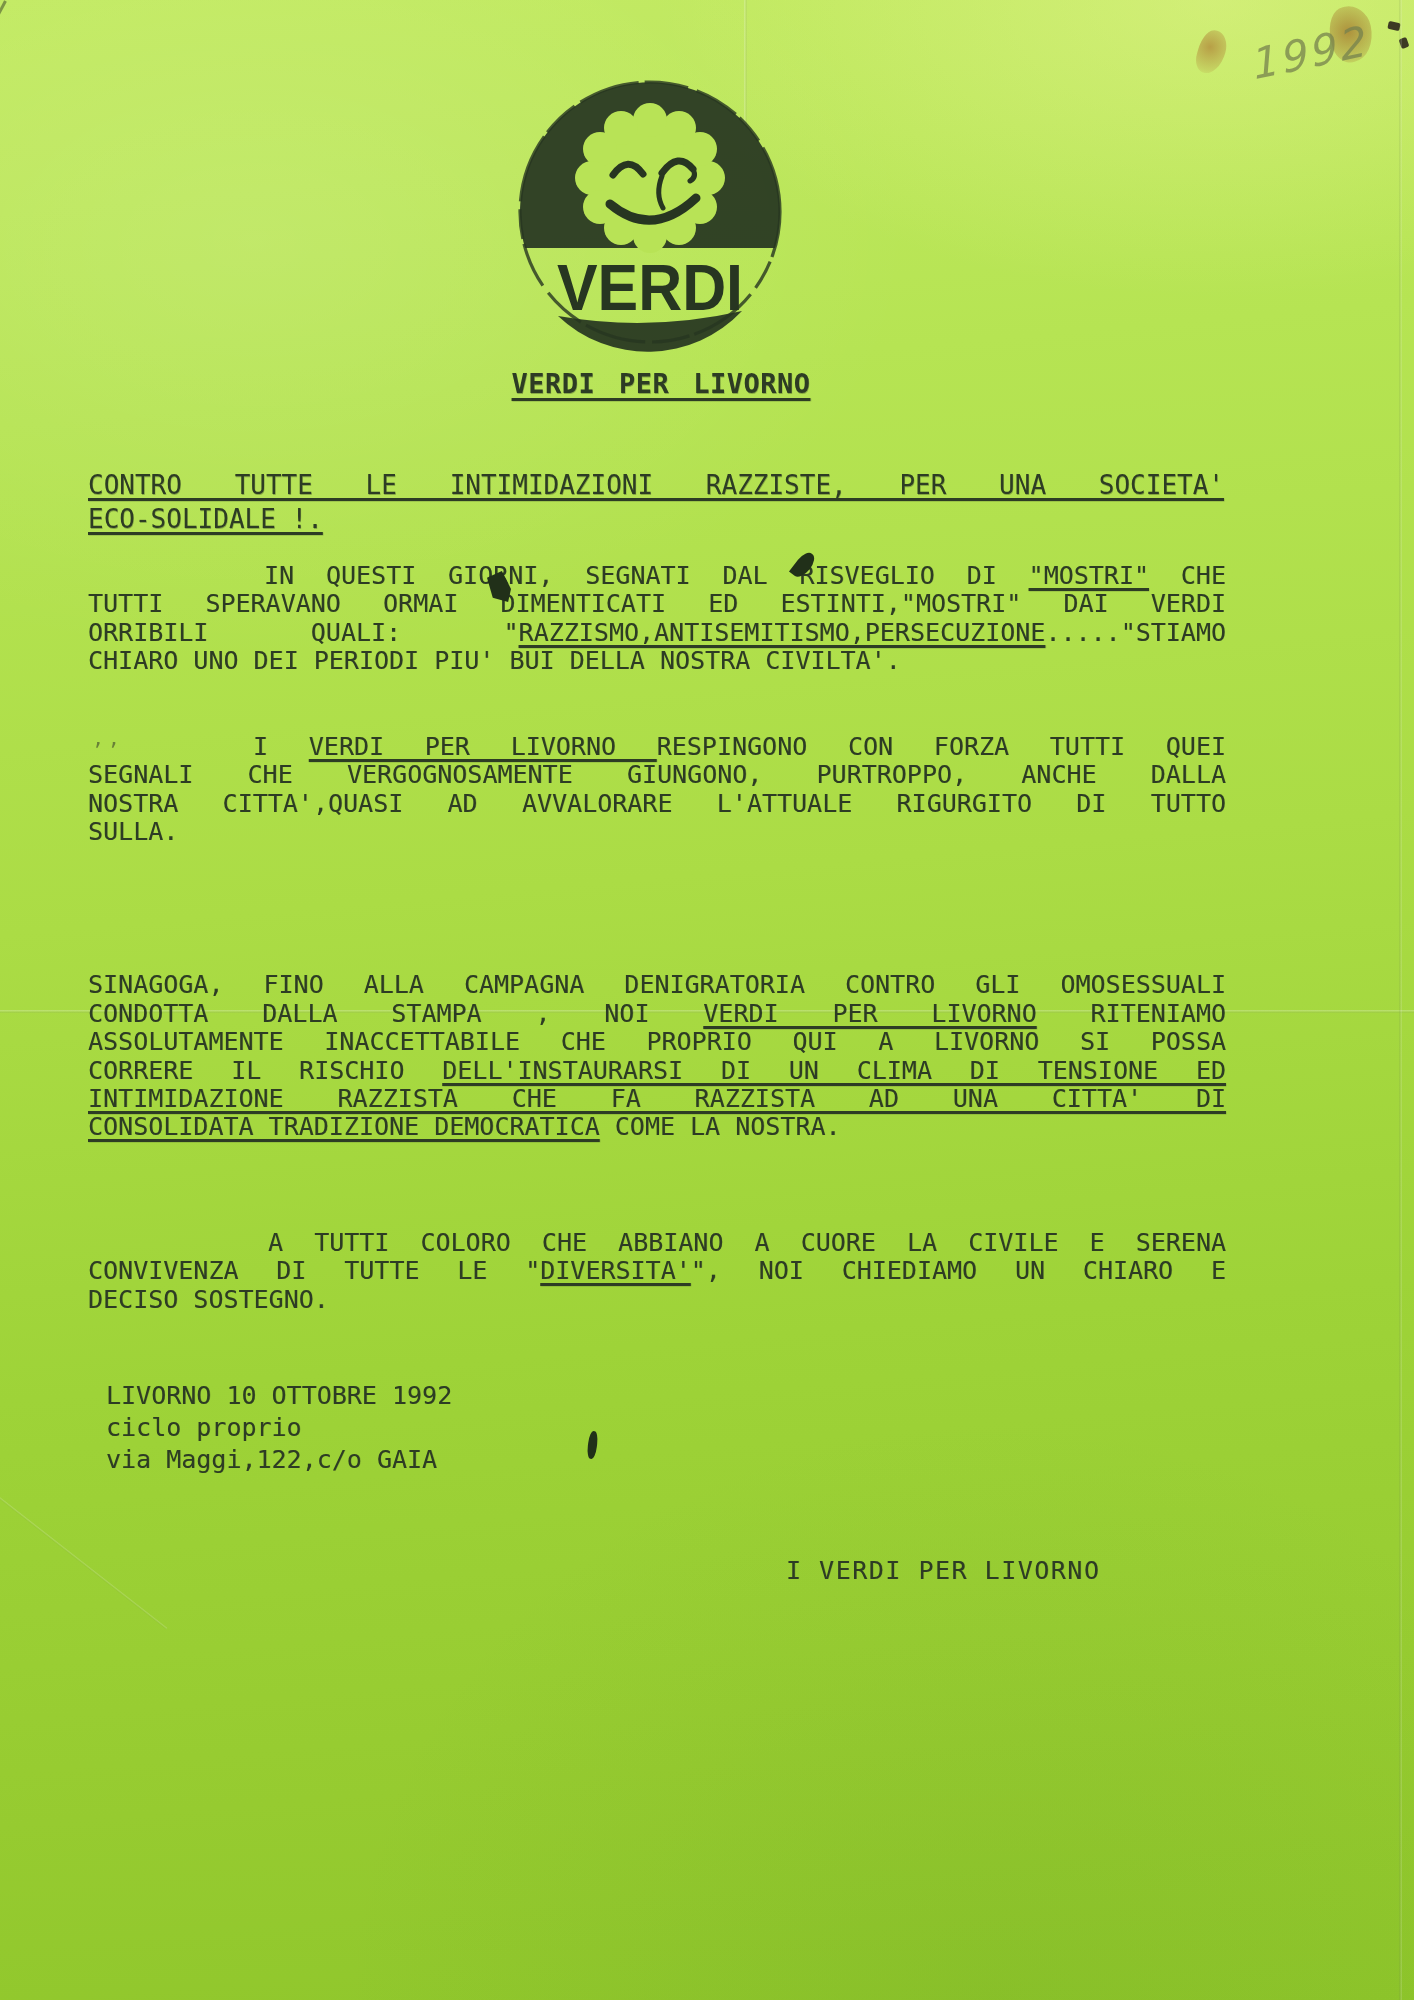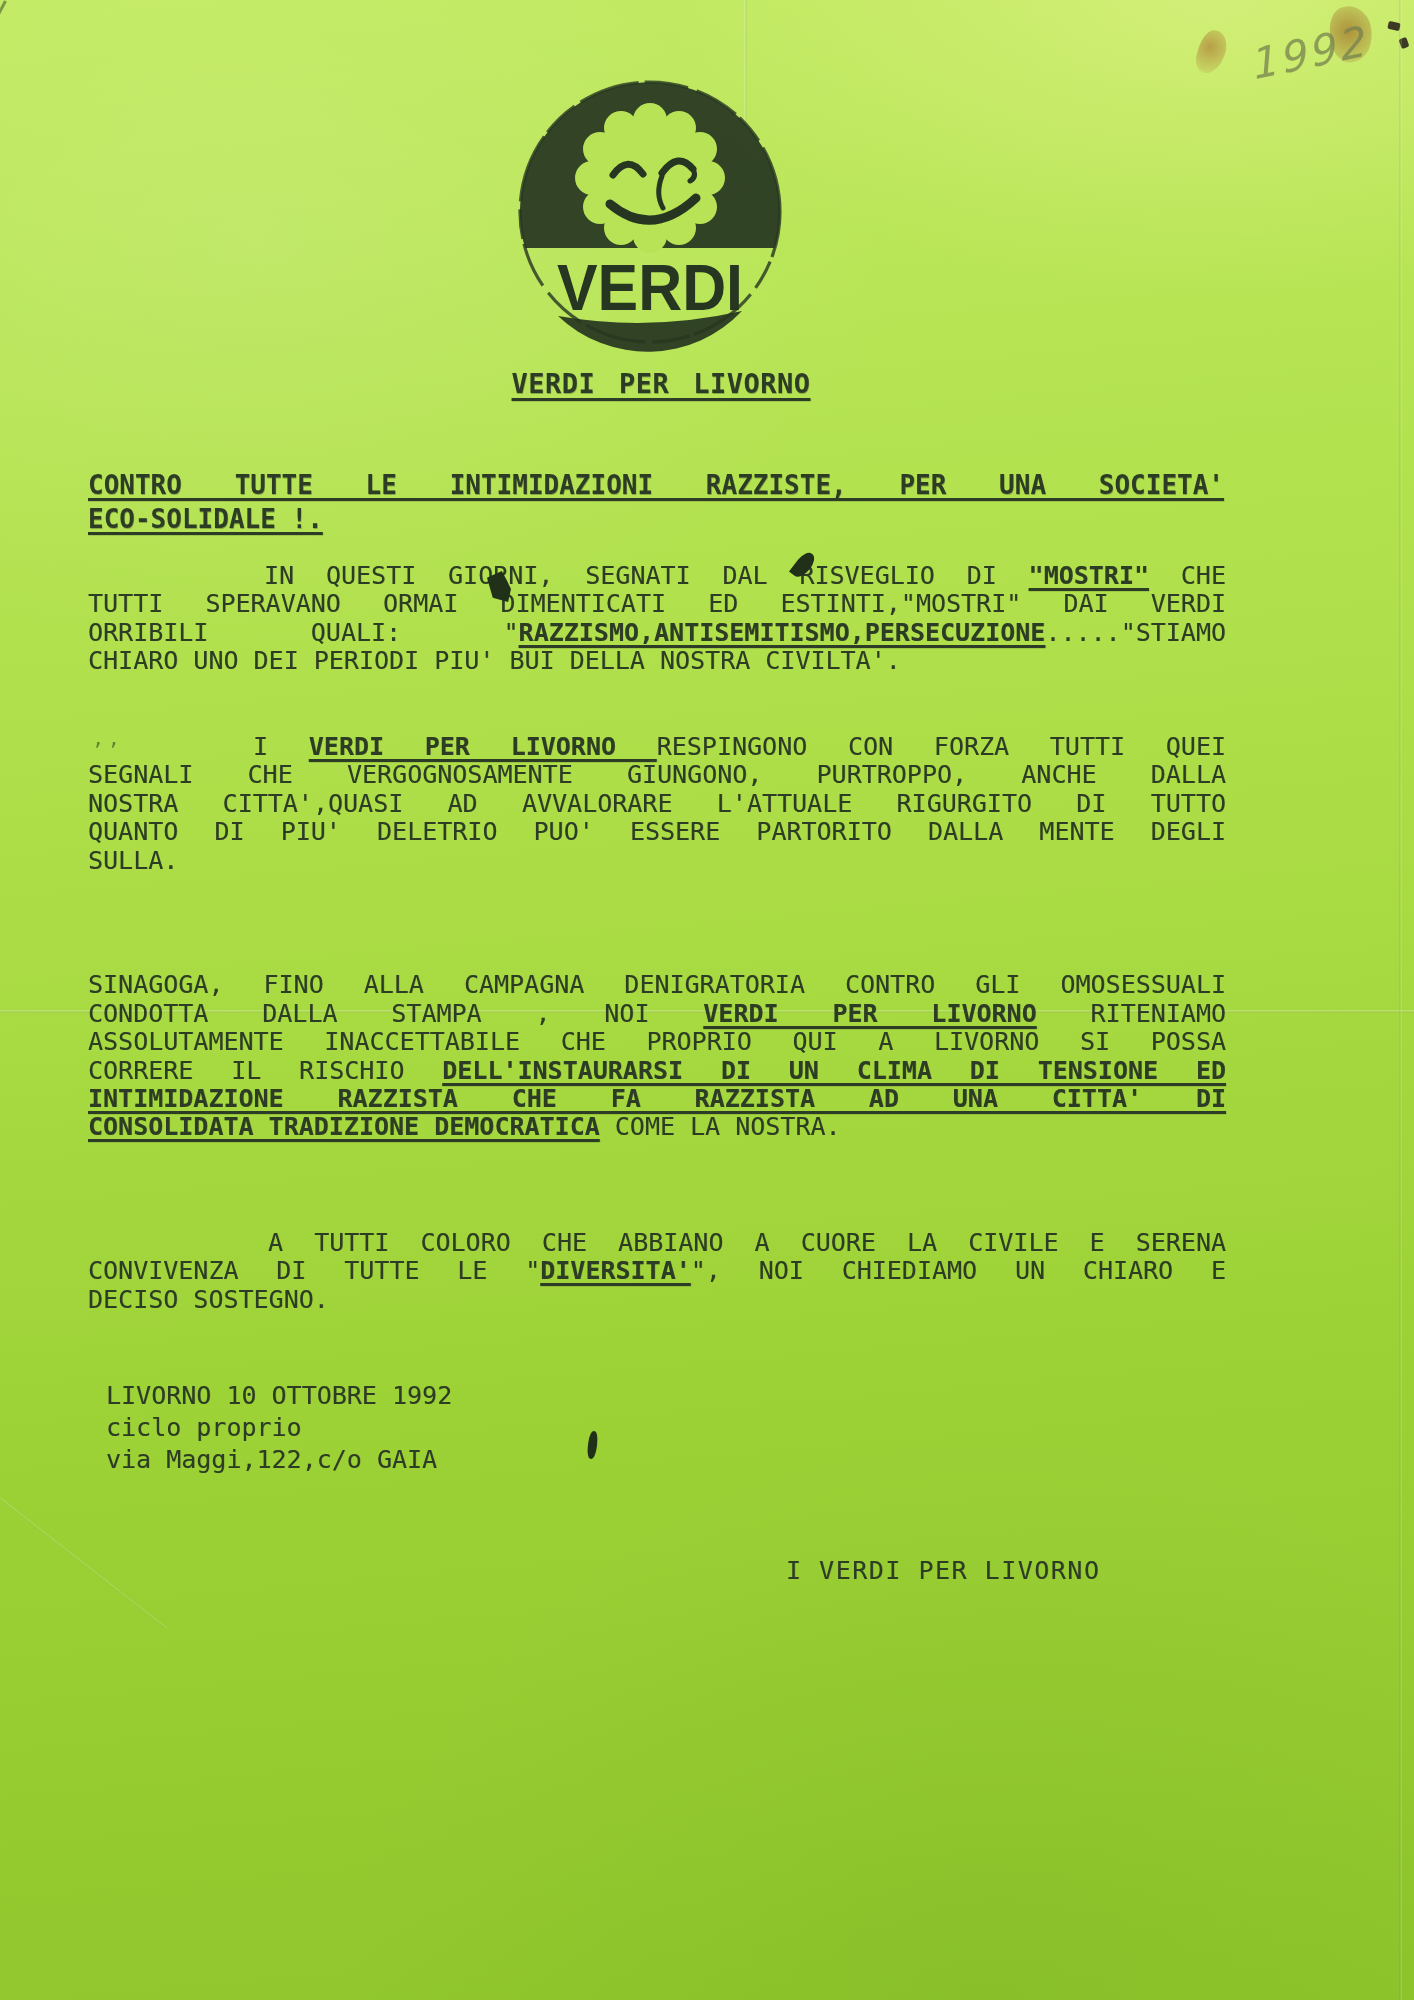--- a/index.html
+++ b/index.html
@@ -35,21 +35,21 @@
   
   .para{
     position:absolute;left:88px;width:1138px;
     font-size:25px;line-height:28.4px;
     text-shadow:.4px .4px 0 rgba(45,60,35,.35);
   }
   .p1{top:562px;} .p2{top:733px;} .p3{top:943px;} .p4{top:1229px;}
   .tline{width:100%;}
   .just{text-align:justify;text-align-last:justify;}
   .ind{display:inline-block;height:1px;}
-  .ub{font-weight:bold;text-decoration:underline;text-decoration-thickness:2.5px;text-underline-offset:4px;margin-top:30px;}
+  .ub{font-weight:normal;text-decoration:underline;text-decoration-thickness:2.5px;text-underline-offset:4px;margin-top:30px;}
   
   .footer{position:absolute;left:90px;top:1380px;font-size:25px;line-height:32px;
           text-shadow:.4px .4px 0 rgba(45,60,35,.35);margin-left:16px;}
   .signature{position:absolute;left:786px;top:1556px;font-size:25px;letter-spacing:1.5px;
           text-shadow:.4px .4px 0 rgba(45,60,35,.35);}
   
   .handwrite{
     position:absolute;left:1252px;top:28px;
     font-family:"DejaVu Sans",sans-serif;font-style:italic;
     font-size:42px;color:rgba(118,130,78,.75);
@@ -149,21 +149,20 @@
       <div class="tline just"><span class="ind" style="width: 176px;"></span><span>IN QUESTI GIORNI, SEGNATI DAL RISVEGLIO DI </span><span class="ub">"MOSTRI"</span><span> CHE</span></div>
       <div class="tline just"><span>TUTTI SPERAVANO ORMAI DIMENTICATI ED ESTINTI,"MOSTRI" DAI VERDI</span></div>
       <div class="tline just"><span>ORRIBILI QUALI: "</span><span class="ub">RAZZISMO,ANTISEMITISMO,PERSECUZIONE</span><span>....."STIAMO</span></div>
       <div class="tline"><span>CHIARO UNO DEI PERIODI PIU' BUI DELLA NOSTRA CIVILTA'.</span></div>
     </div>
   <div class="pencil pencil-p2">’’</div>
   <div class="para p2">
       <div class="tline just"><span class="ind" style="width: 165px;"></span><span>I </span><span class="ub">VERDI PER LIVORNO </span><span>RESPINGONO CON FORZA TUTTI QUEI</span></div>
       <div class="tline just"><span>SEGNALI CHE VERGOGNOSAMENTE GIUNGONO, PURTROPPO, ANCHE DALLA</span></div>
       <div class="tline just"><span>NOSTRA CITTA',QUASI AD AVVALORARE L'ATTUALE RIGURGITO DI TUTTO</span></div>
-      <div class="tline just"><span>QUANTO DI PIU' DELETRIO PUO' ESSERE PARTORITO DALLA MENTE DEGLI</span></div>
       <div class="tline"><span>SULLA.</span></div>
     </div>
   <div class="para p3">
       <div class="tline just"><span class="ind" style="width: 180px;"></span></div>
       <div class="tline just"><span>SINAGOGA, FINO ALLA CAMPAGNA DENIGRATORIA CONTRO GLI OMOSESSUALI</span></div>
       <div class="tline just"><span>CONDOTTA DALLA STAMPA , NOI </span><span class="ub">VERDI PER LIVORNO</span><span> RITENIAMO</span></div>
       <div class="tline just"><span>ASSOLUTAMENTE INACCETTABILE CHE PROPRIO QUI A LIVORNO SI POSSA</span></div>
       <div class="tline just"><span>CORRERE IL RISCHIO </span><span class="ub">DELL'INSTAURARSI DI UN CLIMA DI TENSIONE ED</span></div>
       <div class="tline just"><span class="ub">INTIMIDAZIONE RAZZISTA CHE FA RAZZISTA AD UNA CITTA' DI</span></div>
       <div class="tline"><span class="ub">CONSOLIDATA TRADIZIONE DEMOCRATICA</span><span> COME LA NOSTRA.</span></div>

